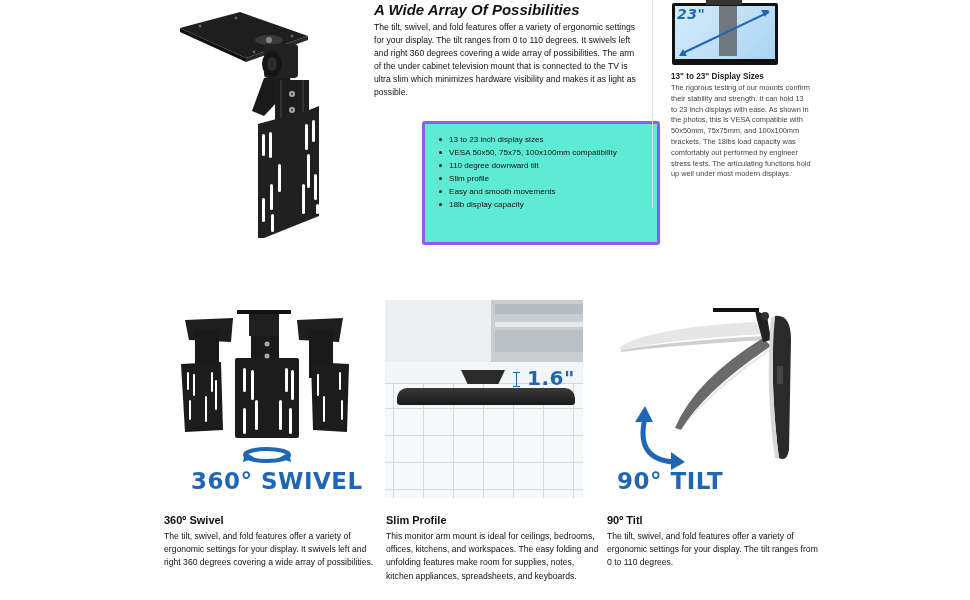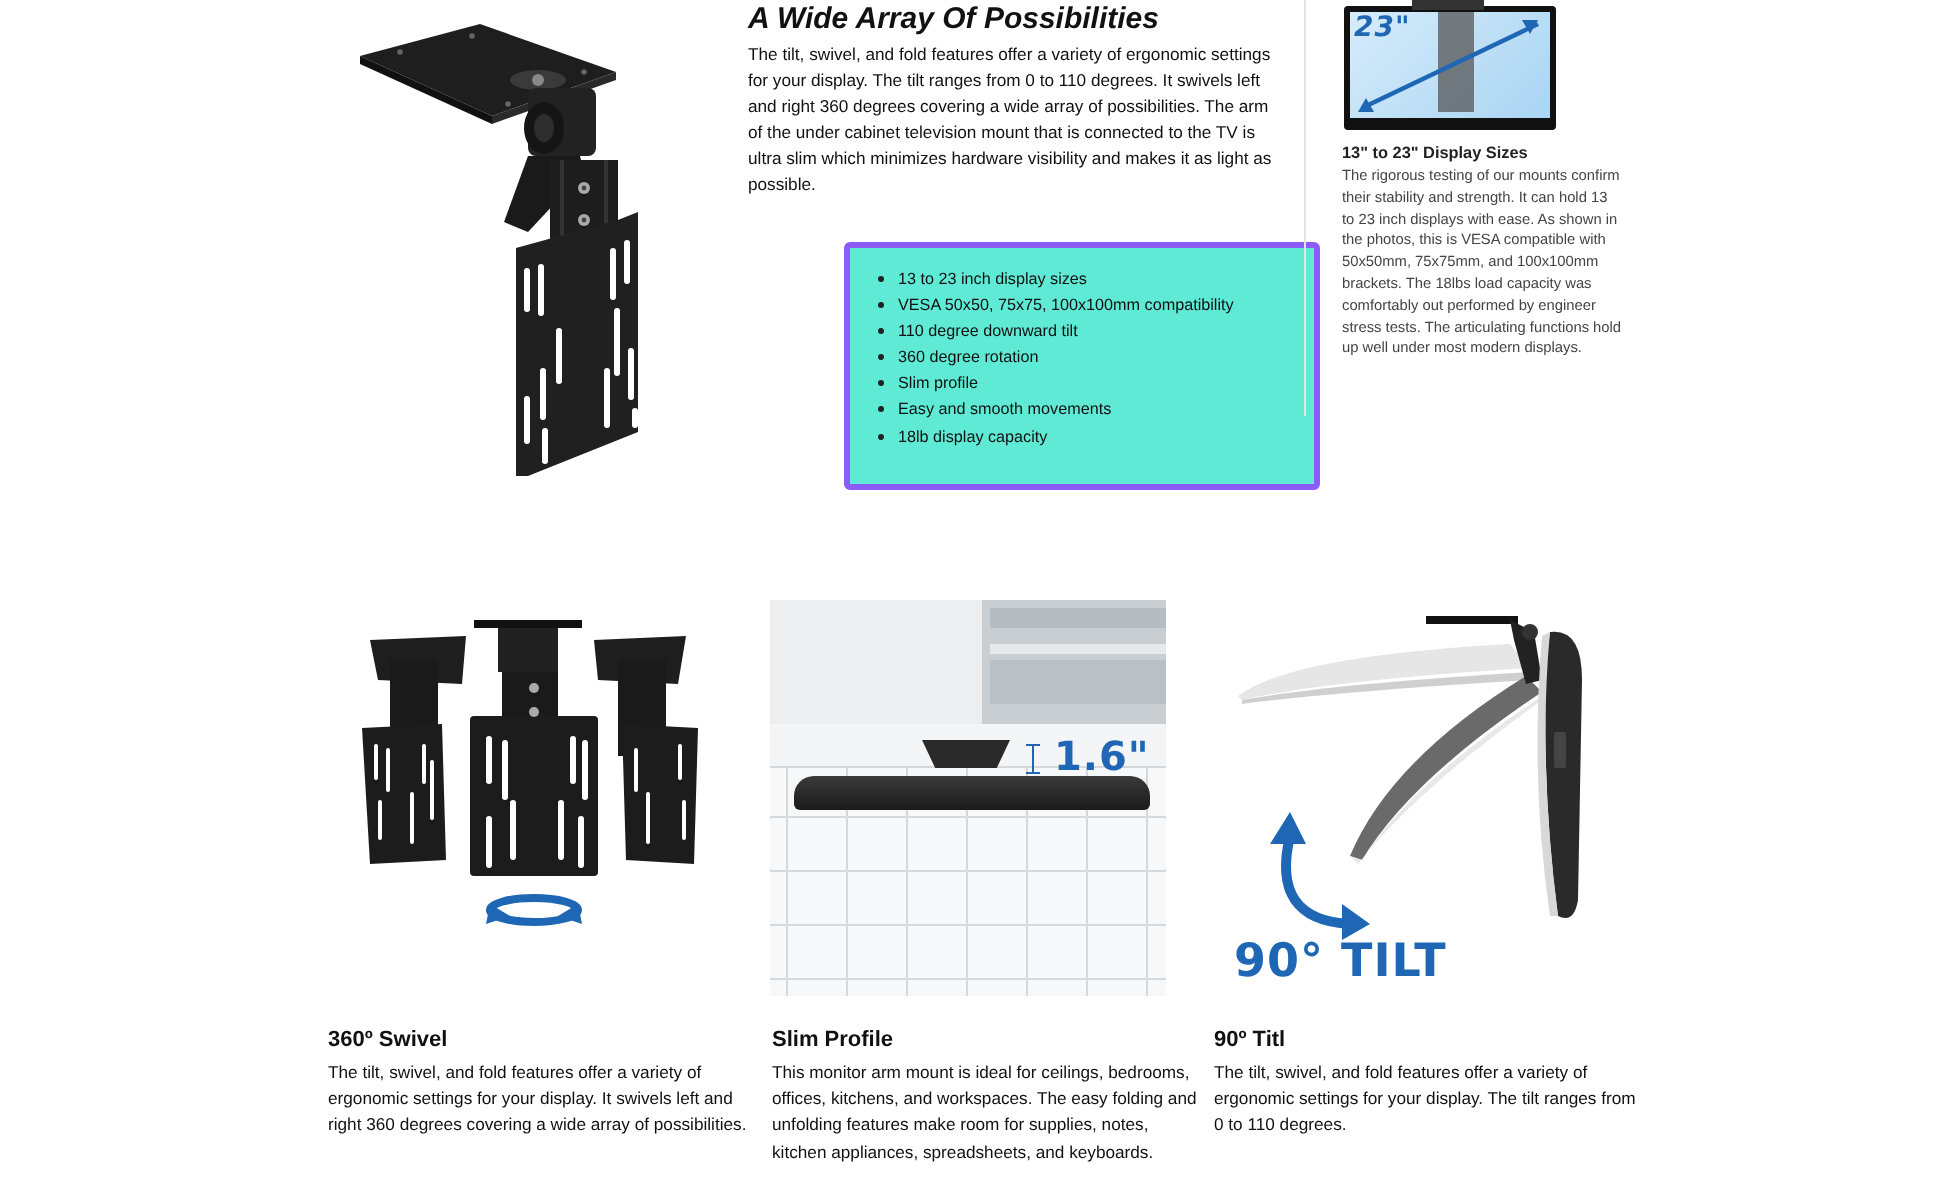--- a/index.html
+++ b/index.html
@@ -93,21 +93,20 @@
 <div id="center-col" class="abs">
   <h2 class="h-title">A Wide Array Of Possibilities</h2>
   <p class="para">The tilt, swivel, and fold features offer a variety of ergonomic settings for your display. The tilt ranges from 0 to 110 degrees. It swivels left and right 360 degrees covering a wide array of possibilities. The arm of the under cabinet television mount that is connected to the TV is ultra slim which minimizes hardware visibility and makes it as light as possible.</p>
 </div>
 
 <div id="bullet-box" class="abs">
   <ul>
     <li>13 to 23 inch display sizes</li>
     <li>VESA 50x50, 75x75, 100x100mm compatibility</li>
     <li>110 degree downward tilt</li>
-    <li>360 degree rotation</li>
     <li>Slim profile</li>
     <li>Easy and smooth movements</li>
     <li>18lb display capacity</li>
   </ul>
 </div>
 
 <div id="v-divider" class="abs"></div>
 
 <div id="right-img" class="abs" style="background:#111;border-radius:2px;">
   <div style="position:absolute;left:3px;top:3px;right:3px;bottom:6px;background:linear-gradient(135deg,#d6ecfb,#a9d4f2);overflow:hidden;">
@@ -162,20 +161,21 @@
       <rect x="154" y="74" width="2" height="22" rx="1"></rect>
         <rect x="176" y="72" width="2" height="18" rx="1"></rect>
       <rect x="160" y="96" width="2" height="26" rx="1"></rect>
         <rect x="178" y="100" width="2" height="20" rx="1"></rect>
     </g>
 
     <ellipse cx="104" cy="155" rx="22" ry="6" fill="none" stroke="#1f67b4" stroke-width="4"></ellipse>
     <polygon points="82,152 92,158 80,162" fill="#1f67b4"></polygon>
     <polygon points="126,152 116,158 128,162" fill="#1f67b4"></polygon>
   </svg>
+  <span class="big-label" style="left:28px;top:168px;font-size:23px;">360° SWIVEL</span>
 </div>
 
 <div id="tile1-text" class="tile-text">
   <h3 class="t-title">360º Swivel</h3>
   <p class="t-para">The tilt, swivel, and fold features offer a variety of ergonomic settings for your display. It swivels left and right 360 degrees covering a wide array of possibilities.</p>
 </div>
 
 <div id="tile2-img" class="tile-img">
 
   <div style="position:absolute;left:0;top:0;width:198px;height:68px;background:#eceef0;"></div>

